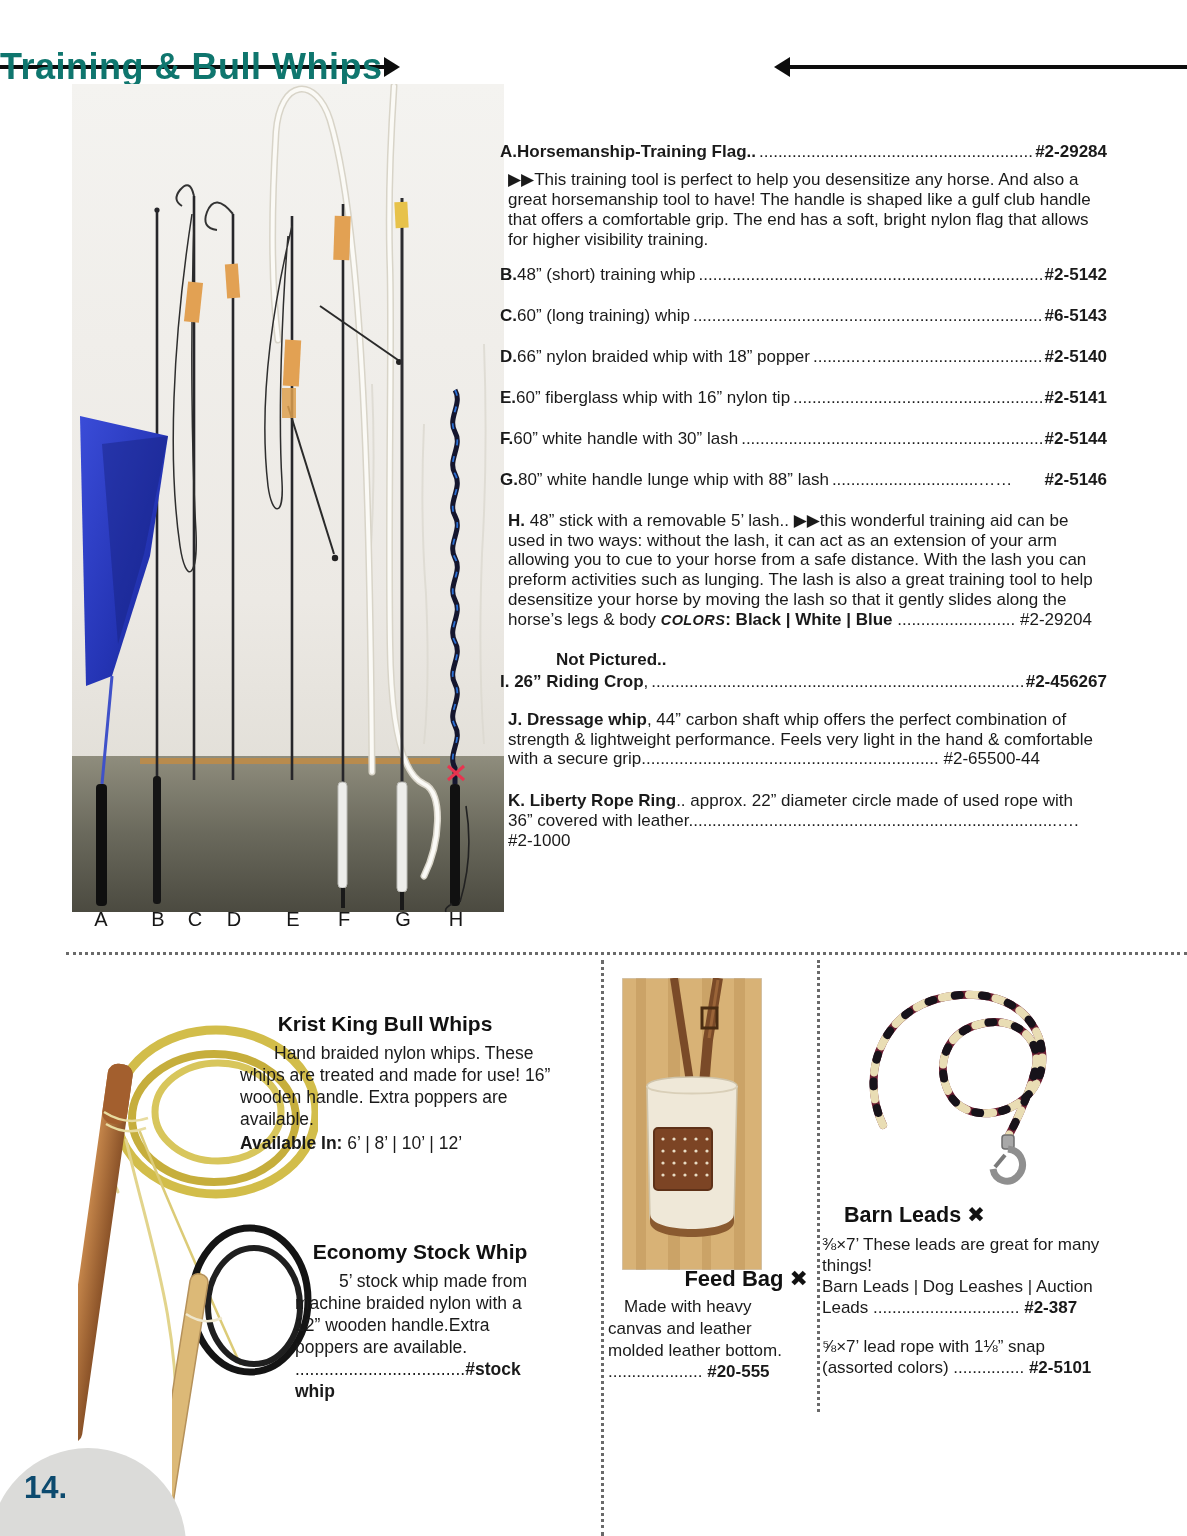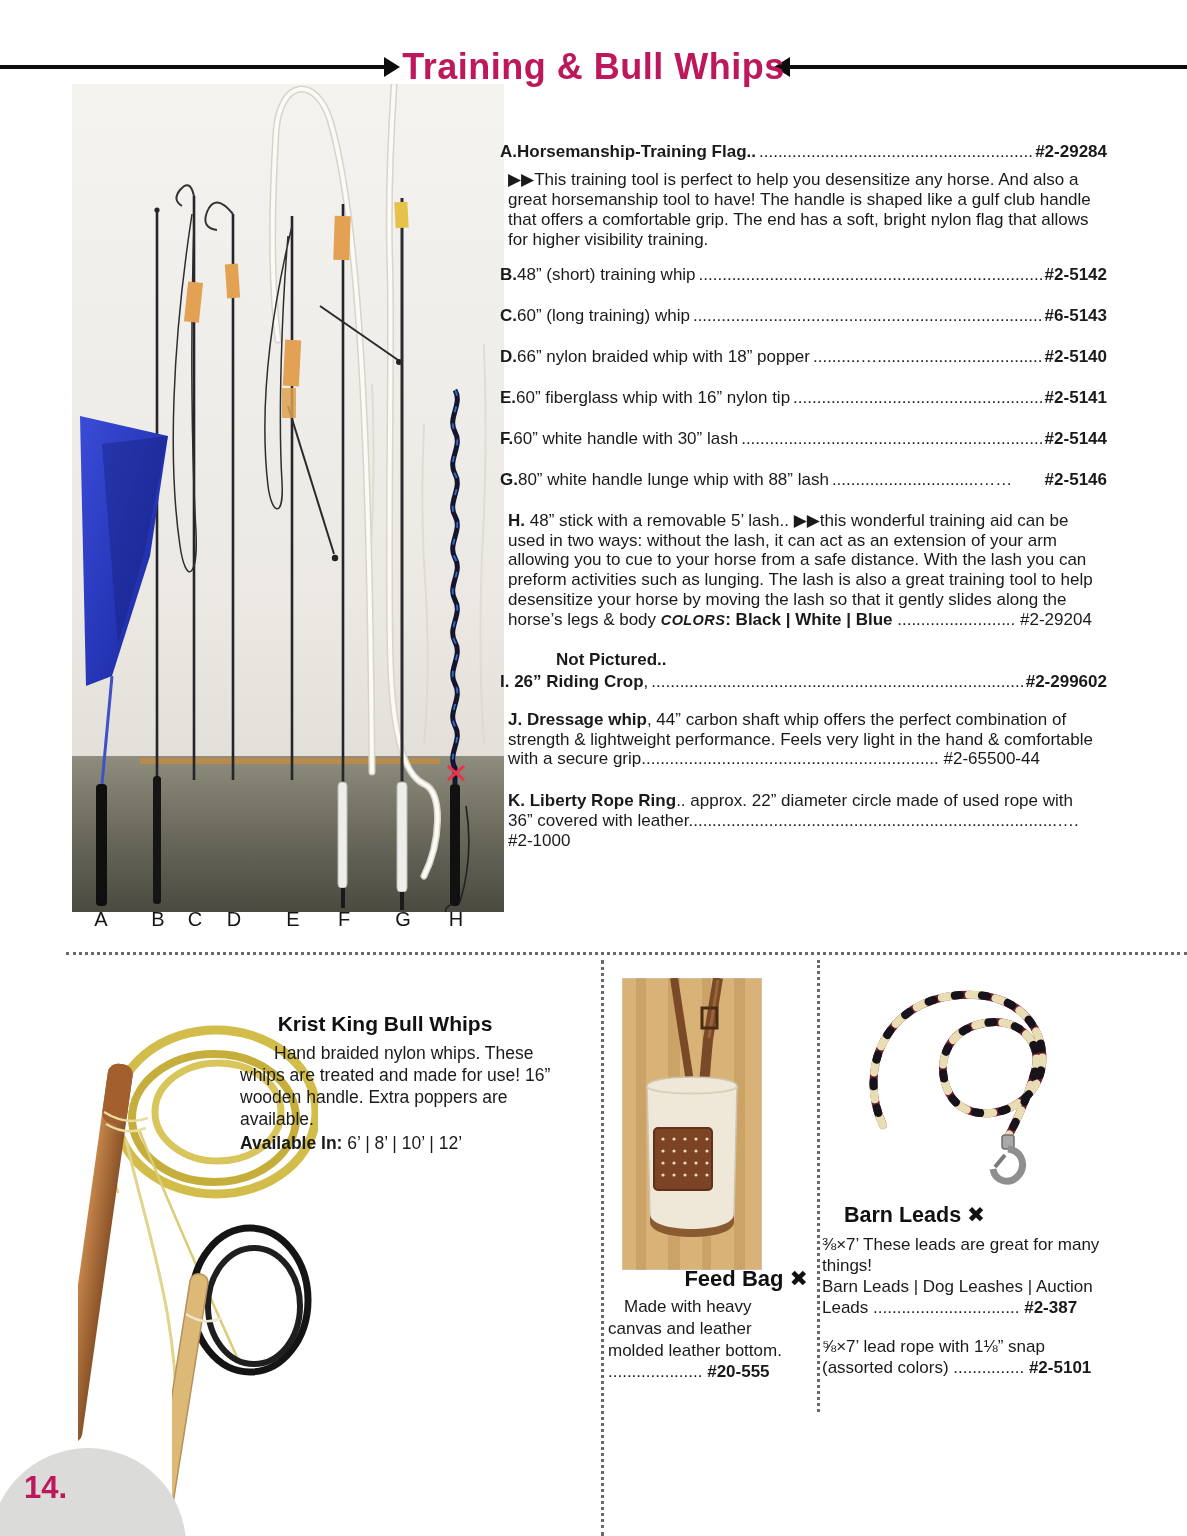--- a/index.html
+++ b/index.html
@@ -1,22 +1,22 @@
 <!DOCTYPE html>
 <html><head>
 <meta charset="utf-8">
 <style>
   html,body{margin:0;padding:0;background:#fff;}
   #page{position:relative;width:1187px;height:1536px;background:#ffffff;overflow:hidden;
         font-family:"Liberation Sans","DejaVu Sans",sans-serif;color:#1a1a1a;}
 
   
   .hdr{position:absolute;left:0;top:40px;width:1187px;height:60px;}
-  .hdr-title{position:absolute;left:0;right:0;top:6px;text-align:center;
-             font-size:36px;font-weight:bold;color:#be185d;letter-spacing:.5px;}
+  .hdr-title{position:absolute;left:0;right:0;top:6px;
+             font-size:36px;font-weight:bold;color:#0f766e;letter-spacing:.5px;}
   .hdr svg{position:absolute;left:0;top:0;}
 
   
   .photo{position:absolute;left:72px;top:84px;width:432px;height:828px;
          box-shadow:inset 0 0 26px 20px #ffffff;}
   .photo svg{display:block;}
   .photo-labels span{position:absolute;top:908px;width:22px;text-align:center;
          font-size:20px;color:#161616;}
 
   
@@ -53,21 +53,21 @@
   #feed-text .body{text-indent:16px;}
   #barn-text{left:822px;top:1202px;width:292px;}
   #barn-text h3{margin-left:22px;font-size:21.5px;}
   #barn-text p{font-size:17px;line-height:1.24;}
   #barn-text .grp2{margin-top:18px;}
   .xmark{font-weight:bold;}
 
   
   .pg-circle{position:absolute;left:-10px;top:1448px;width:196px;height:196px;border-radius:50%;
              background:#dbdbd9;}
-  .pg-num{position:absolute;left:24px;top:1470px;font-size:31px;font-weight:bold;color:#be185d;}
+  .pg-num{position:absolute;left:24px;top:1470px;font-size:31px;font-weight:bold;color:#0c4a6e;}
 </style>
 </head>
 <body>
 
 <div id="page">
 
   <div class="hdr">
     <svg width="1187" height="60">
       <g>
         <rect x="0" y="25" width="384" height="4" fill="#0d0d0d"></rect>
@@ -249,21 +249,21 @@
     </div>
 
     <p class="para"><span class="b">H.</span><span> 48” stick with a removable 5’ lash..  </span><span class="b">▶▶</span><span>this wonderful training aid can be used in two ways: without the lash, it can act as an extension of your arm allowing you to cue to your horse from a safe distance. With the lash you can preform activities such as lunging. The lash is also a great training tool to help desensitize your horse by moving the lash so that it gently slides along the horse’s legs &amp; body </span><span class="smallcaps">COLORS</span><span class="b">: </span><span class="b">Black | White | Blue</span><span>  ......................... </span><span class="code">#2-29204</span></p>
 
     <div class="not-pictured">Not Pictured..</div>
 
     <div class="cat-flex" style="margin-bottom:18px;text-align:right;">
       <span class="b">I. 26” Riding Crop</span>
         <span>, </span>
       <span class="dots">...............................................................................................................</span>
-      <span class="code">#2-299602</span>
+      <span class="code">#2-456267</span>
     </div>
 
     <p class="para" style="margin-bottom:22px;"><span class="b">J. Dressage whip</span><span>, 44” carbon shaft whip offers the perfect combination of strength &amp; lightweight performance. Feels very light in the hand &amp; comfortable with a secure grip</span><span>............................................................... </span><span class="code">#2-65500-44</span></p>
 
     <p class="para"><span class="b">K. Liberty Rope Ring</span><span>.. approx. 22” diameter circle made of used rope with 36” covered with leather</span><span>..............................................................................…. </span><span class="code">#2-1000</span></p>
   </div>
 
   <div class="hr-dot"></div>
   <div class="vr-dot" id="vdot1"></div>
   <div class="vr-dot" id="vdot2"></div>
@@ -298,20 +298,25 @@
   <svg class="blk" style="left:172px;top:1222px;" viewBox="0 0 155 314" width="155" height="314">
     <g fill="none" stroke-linecap="round">
       <ellipse cx="78" cy="78" rx="58" ry="72" stroke="#141414" stroke-width="7"></ellipse>
       <ellipse cx="82" cy="84" rx="46" ry="58" stroke="#1f1f1f" stroke-width="6"></ellipse>
     </g>
     <g>
       <rect x="18" y="52" width="18" height="258" rx="8" fill="#dcb977" stroke="#b5915a" stroke-width="1.5" transform="rotate(9 27 60)"></rect>
       <path d="M14,92 q18,12 36,4" stroke="#efe7cd" stroke-width="2.5" fill="none"></path>
     </g>
   </svg>
+  <div class="blk" id="economy-text">
+    <h3>Economy Stock Whip</h3>
+    <p class="body">5’ stock whip made from machine braided nylon with a 12” wooden handle.Extra poppers are available.</p>
+    <p><span> ...................................</span><span class="b">#stock whip</span></p>
+  </div>
 
   <svg class="blk" style="left:622px;top:978px;" viewBox="0 0 140 292" width="140" height="292">
     <rect x="0" y="0" width="140" height="292" fill="#d8b276" stroke="#cfcfcf"></rect>
     <g fill="#b08448" opacity="0.3">
       <rect x="14" y="0" width="10" height="292"></rect>
         <rect x="46" y="0" width="12" height="292"></rect>
       <rect x="80" y="0" width="9" height="292"></rect>
         <rect x="112" y="0" width="11" height="292"></rect>
     </g>
     <g fill="none">

